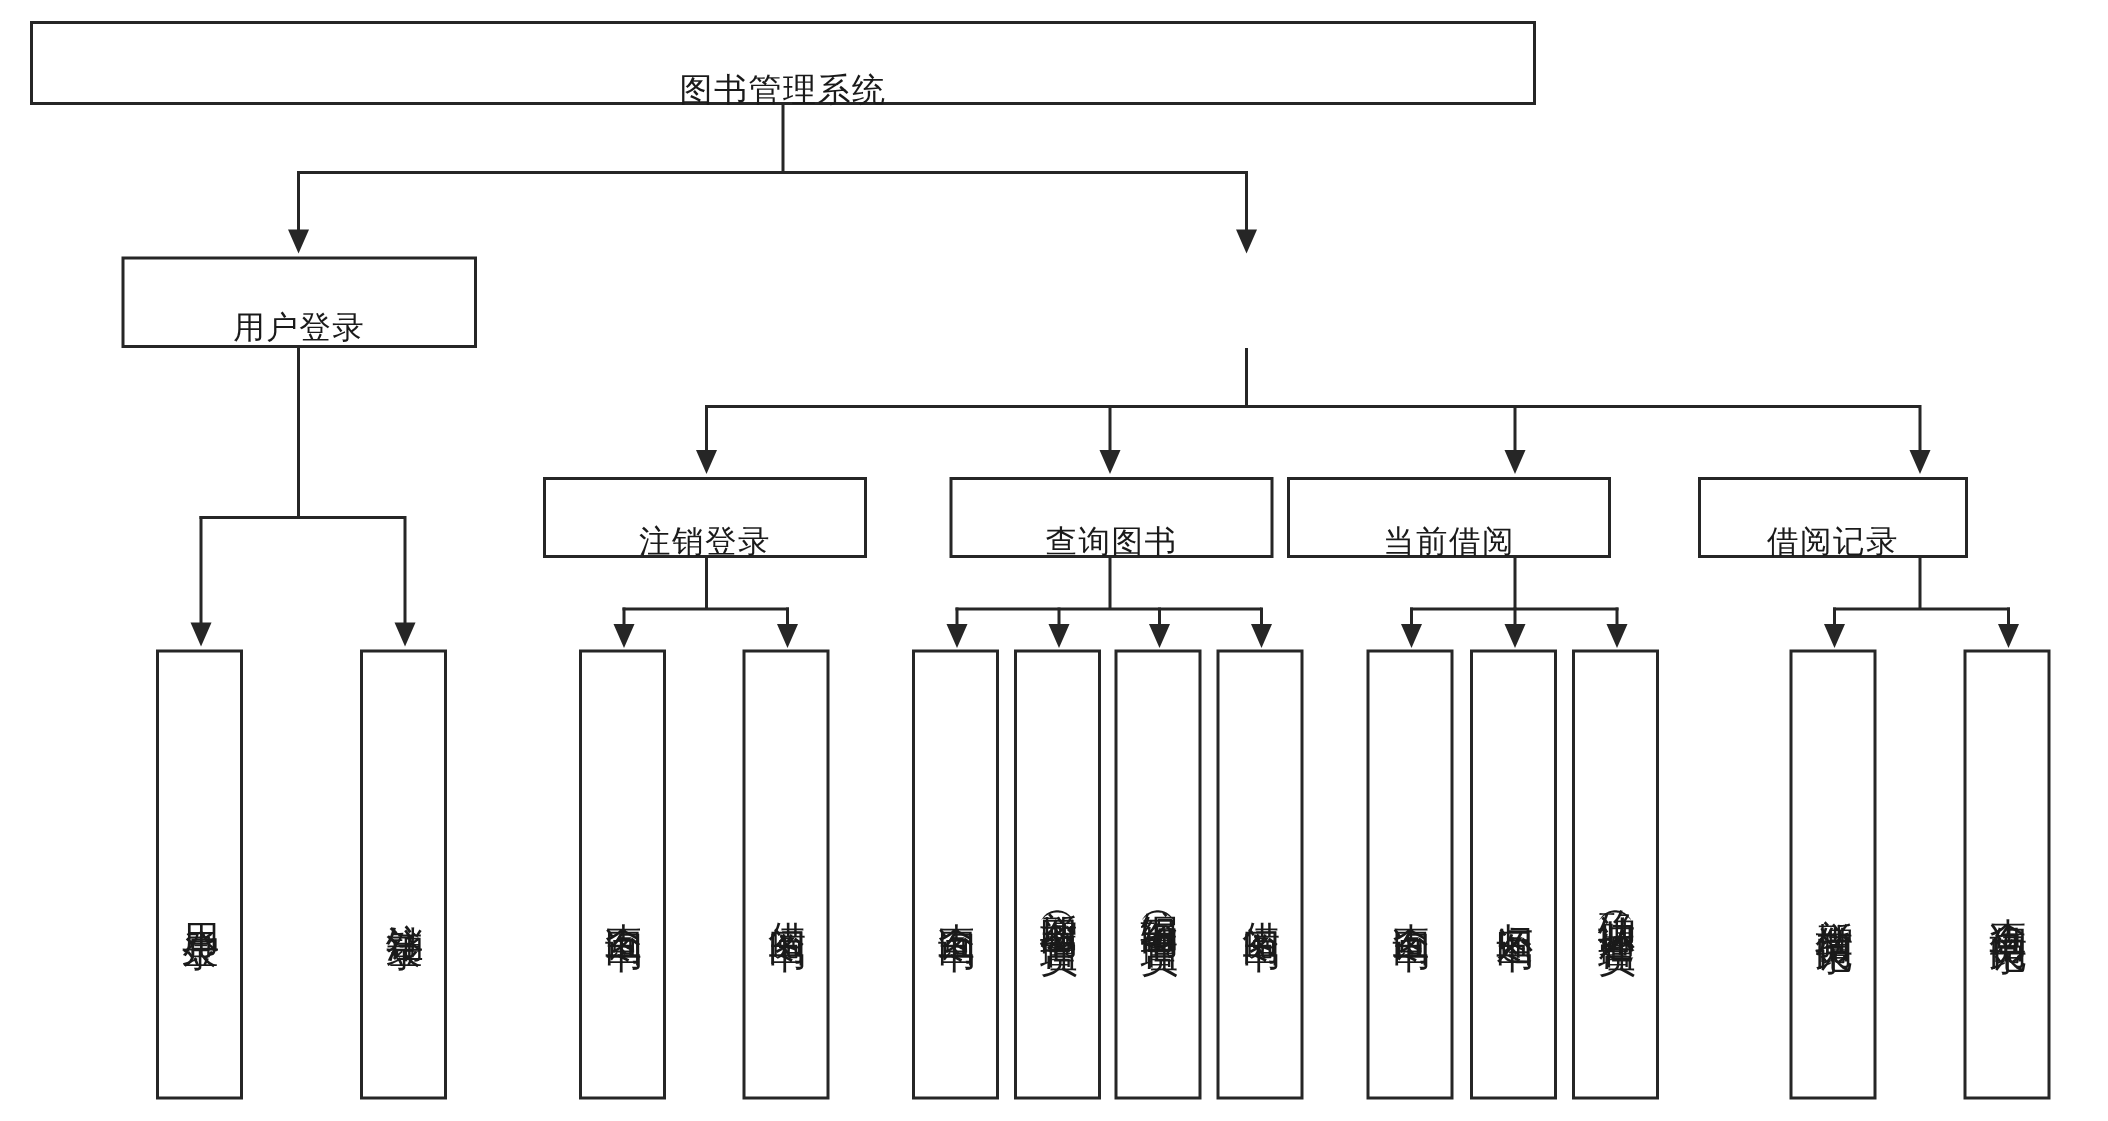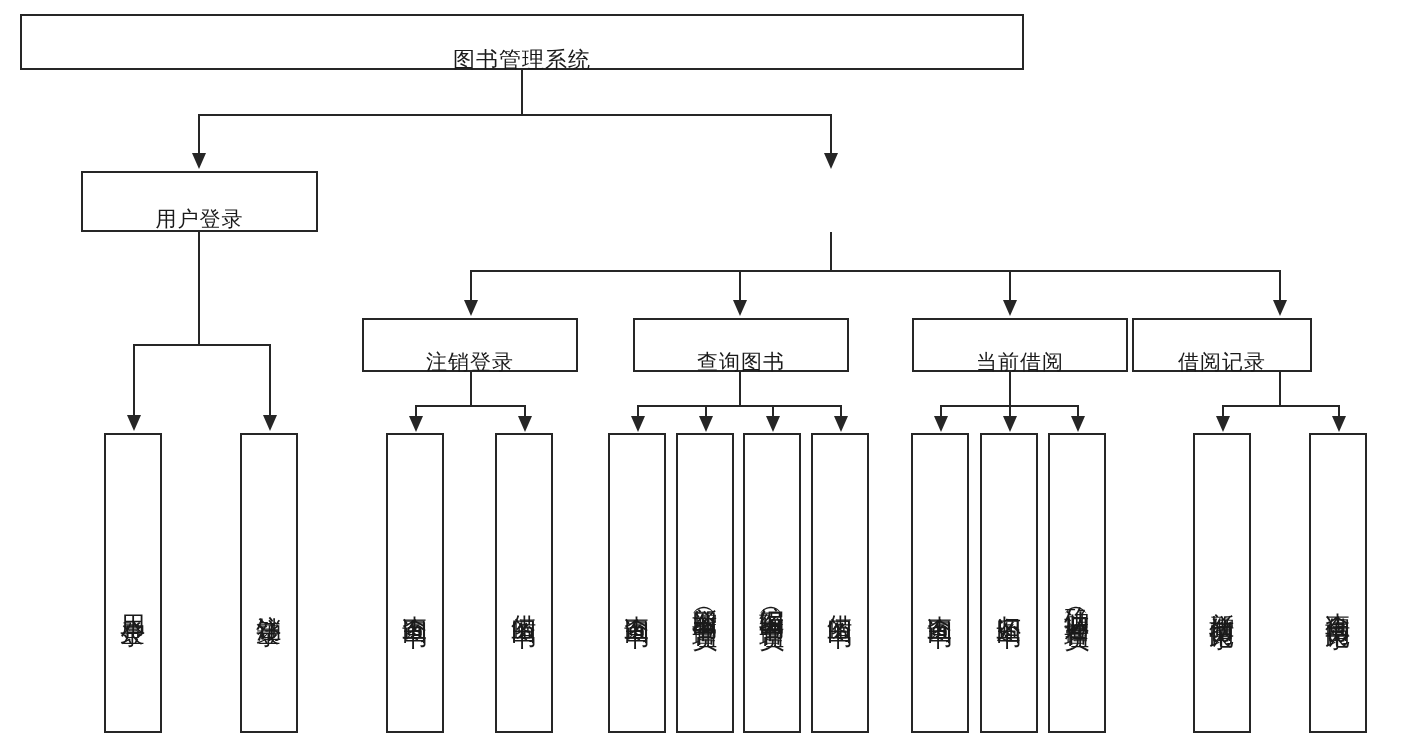--- a/index.html
+++ b/index.html
@@ -107,21 +107,21 @@
   <div class="arrow" style="left:1003px;top:300px;"></div>
   <div class="vline" style="left:1279px;top:270px;height:32px;"></div>
   <div class="arrow" style="left:1273px;top:300px;"></div>
 
   <div class="node horiz" style="left:362px;top:318px;width:216px;height:54px;">
     <span class="label">注销登录</span>
   </div>
   <div class="node horiz" style="left:633px;top:318px;width:216px;height:54px;">
     <span class="label">查询图书</span>
   </div>
-  <div class="node horiz" style="left:912px;top:318px;width:216px;height:54px;">
+  <div class="node horiz" style="left:858px;top:318px;width:216px;height:54px;">
     <span class="label">当前借阅</span>
   </div>
   <div class="node horiz" style="left:1132px;top:318px;width:180px;height:54px;">
     <span class="label">借阅记录</span>
   </div>
 
   <div class="vline" style="left:470px;top:372px;height:34px;"></div>
   <div class="hline" style="left:415px;top:405px;width:111px;"></div>
   <div class="vline" style="left:415px;top:405px;height:13px;"></div>
   <div class="arrow" style="left:409px;top:416px;"></div>

